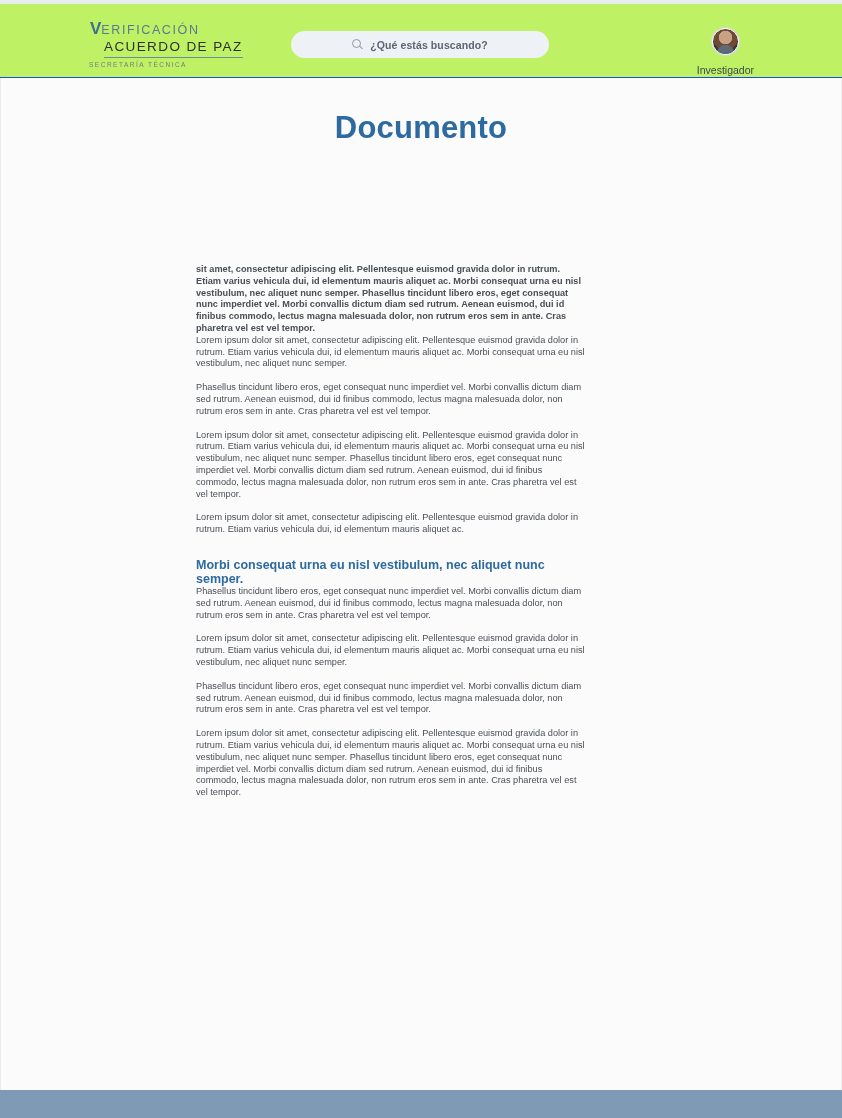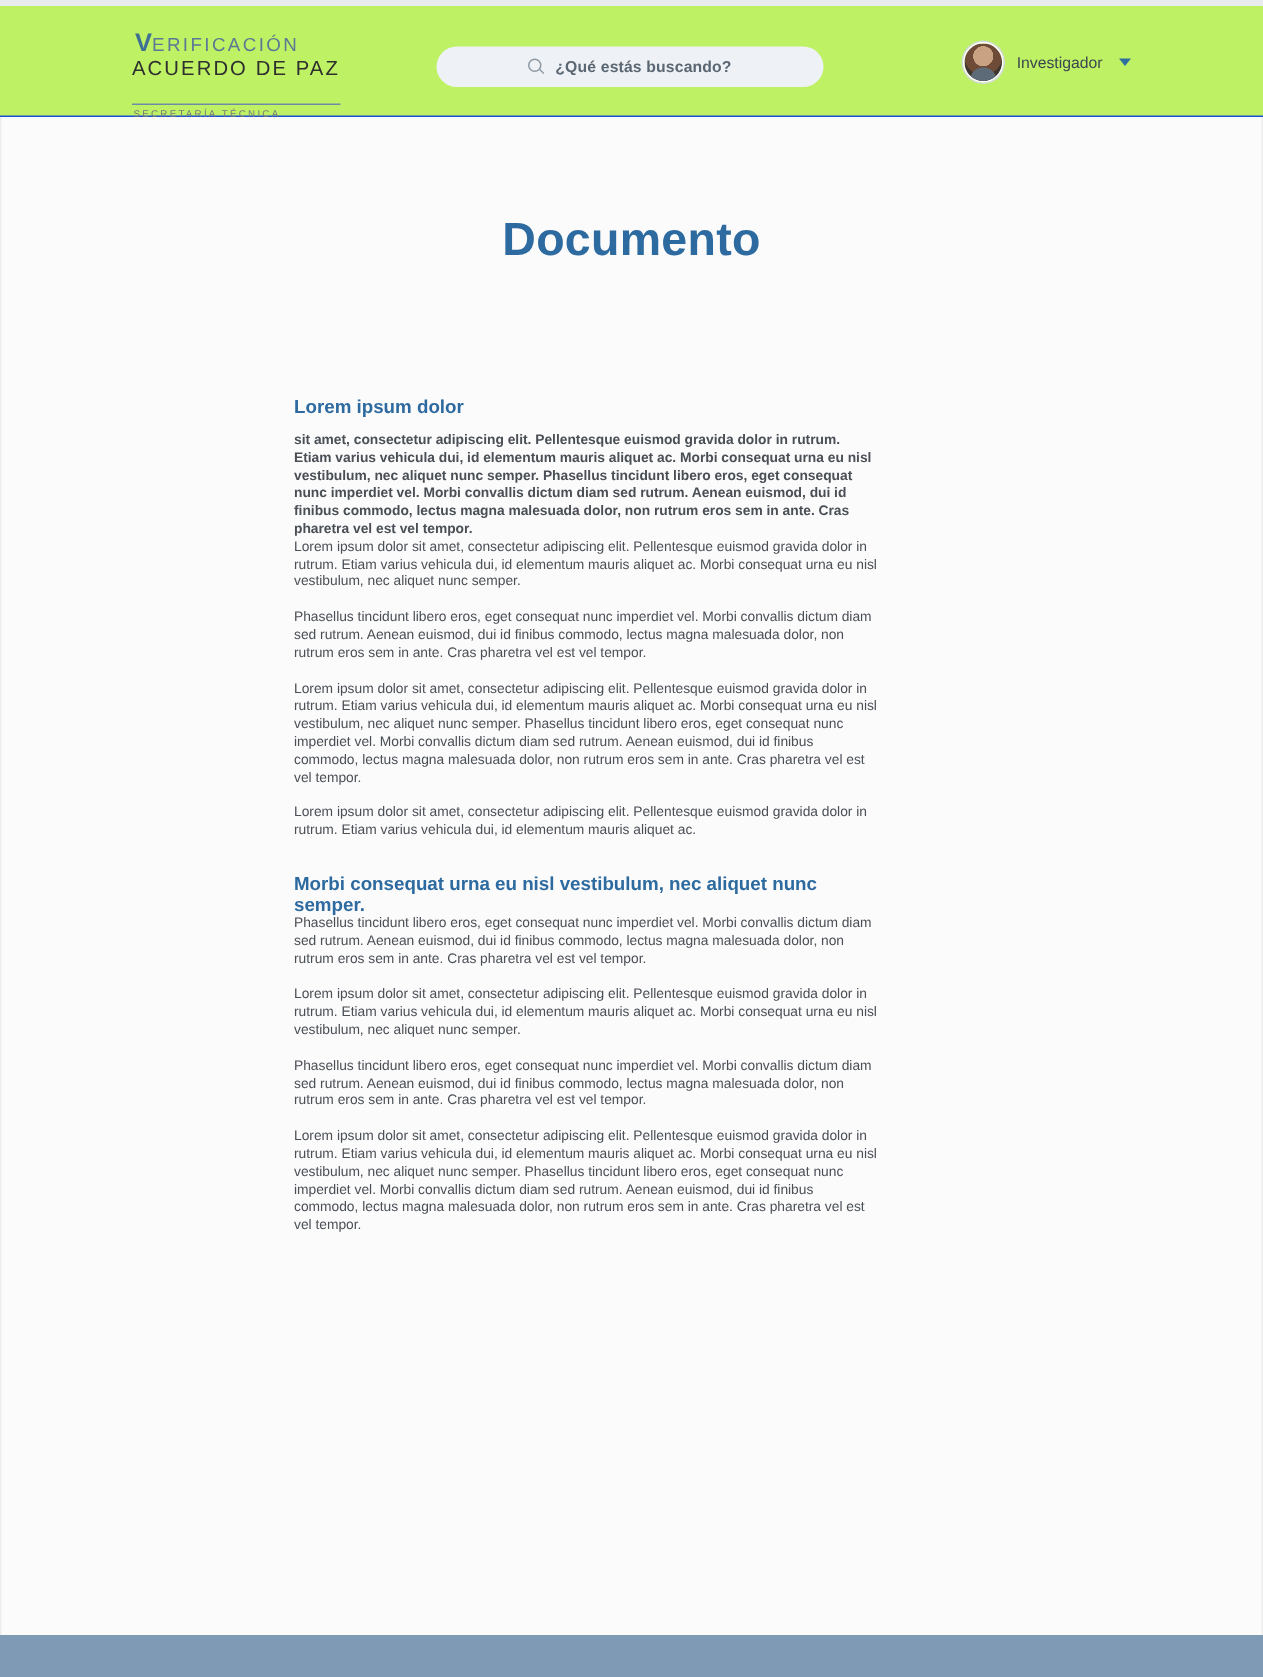--- a/index.html
+++ b/index.html
@@ -65,21 +65,22 @@
     letter-spacing: 0px;
   }
   .brand-line2 {
     font-size: 13.5px;
     letter-spacing: 1.4px;
     color: #2f2f2f;
     font-weight: 500;
     line-height: 16px;
     border-bottom: 1.5px solid #6d8ba6;
     display: inline-block;
-    padding-bottom: 15px;
+    padding-bottom: 2px;
+    margin-left: 16px;
   }
   .brand-line3 {
     font-size: 6.5px;
     letter-spacing: 1.5px;
     color: #7a7a7a;
     margin-top: 3px;
     text-align: center;
     width: 100px;
   }
 
@@ -135,20 +136,21 @@
   }
 
   
   .user-box {
     position: absolute;
     right: 88px;
     top: 24px;
     display: flex;
     align-items: center;
     gap: 9px;
+    flex-direction: column;
   }
   .avatar {
     width: 25px;
     height: 25px;
     border-radius: 50%;
     background: radial-gradient(circle at 50% 34%, #c9a284 0 32%, #6d4b36 33% 60%, #3f3630 61% 100%);
     border: 1.5px solid #ffffff;
     box-shadow: 0 0 0 1px #d4d9de;
     overflow: hidden;
     position: relative;
@@ -183,21 +185,21 @@
     position: relative;
     overflow: hidden;
   }
 
   .doc-title {
     text-align: center;
     font-size: 31px;
     font-weight: 800;
     color: #2d6a9f;
     letter-spacing: .2px;
-    margin-top: 64px;
+    margin-top: 32px;
   }
 
   .doc-body {
     position: absolute;
     left: 196px;
     top: 186px;
     width: 390px;
   }
 
   h2.sec-title {
@@ -272,21 +274,20 @@
   </div>
 
   <div class="content">
     <div class="page-edge-left"></div>
     <div class="page-edge-right"></div>
 
     <div class="doc-title">Documento</div>
 
     <div class="doc-body">
 
-      <h2 class="sec-title">Lorem ipsum dolor</h2>
       <p class="para tight"> sit amet, consectetur adipiscing elit. Pellentesque  euismod gravida dolor in rutrum. Etiam varius vehicula dui, id elementum  mauris aliquet ac. Morbi consequat urna eu nisl vestibulum, nec aliquet  nunc semper. Phasellus tincidunt libero eros, eget consequat nunc  imperdiet vel. Morbi convallis dictum diam sed rutrum. Aenean euismod,  dui id finibus commodo, lectus magna malesuada dolor, non rutrum eros  sem in ante. Cras pharetra vel est vel tempor.</p>
       <p class="para">Lorem ipsum dolor sit amet, consectetur adipiscing elit. Pellentesque euismod gravida dolor in rutrum. Etiam varius vehicula dui, id elementum mauris aliquet ac. Morbi consequat urna eu nisl vestibulum, nec aliquet  nunc semper.</p>
       <p class="para">Phasellus tincidunt libero eros, eget consequat nunc  imperdiet vel. Morbi convallis dictum diam sed rutrum. Aenean euismod,  dui id finibus commodo, lectus magna malesuada dolor, non rutrum eros  sem in ante. Cras pharetra vel est vel tempor.</p>
       <p class="para">Lorem ipsum dolor sit amet, consectetur adipiscing elit. Pellentesque euismod gravida dolor in rutrum. Etiam varius vehicula dui, id elementum mauris aliquet ac. Morbi consequat urna eu nisl vestibulum, nec aliquet  nunc semper. Phasellus tincidunt libero eros, eget consequat nunc  imperdiet vel. Morbi convallis dictum diam sed rutrum. Aenean euismod,  dui id finibus commodo, lectus magna malesuada dolor, non rutrum eros  sem in ante. Cras pharetra vel est vel tempor.</p>
       <p class="para">Lorem ipsum dolor sit amet, consectetur adipiscing elit. Pellentesque euismod gravida dolor in rutrum. Etiam varius vehicula dui, id elementum mauris aliquet ac.</p>
 
       <h2 class="sec-title second">Morbi consequat urna eu nisl vestibulum, nec aliquet  nunc semper.</h2>
       <p class="para">Phasellus tincidunt libero eros, eget consequat nunc  imperdiet vel. Morbi convallis dictum diam sed rutrum. Aenean euismod,  dui id finibus commodo, lectus magna malesuada dolor, non rutrum eros  sem in ante. Cras pharetra vel est vel tempor.</p>
       <p class="para">Lorem ipsum dolor sit amet, consectetur adipiscing elit. Pellentesque euismod gravida dolor in rutrum. Etiam varius vehicula dui, id elementum mauris aliquet ac. Morbi consequat urna eu nisl vestibulum, nec aliquet  nunc semper.</p>
       <p class="para">Phasellus tincidunt libero eros, eget consequat nunc  imperdiet vel. Morbi convallis dictum diam sed rutrum. Aenean euismod,  dui id finibus commodo, lectus magna malesuada dolor, non rutrum eros  sem in ante. Cras pharetra vel est vel tempor.</p>

